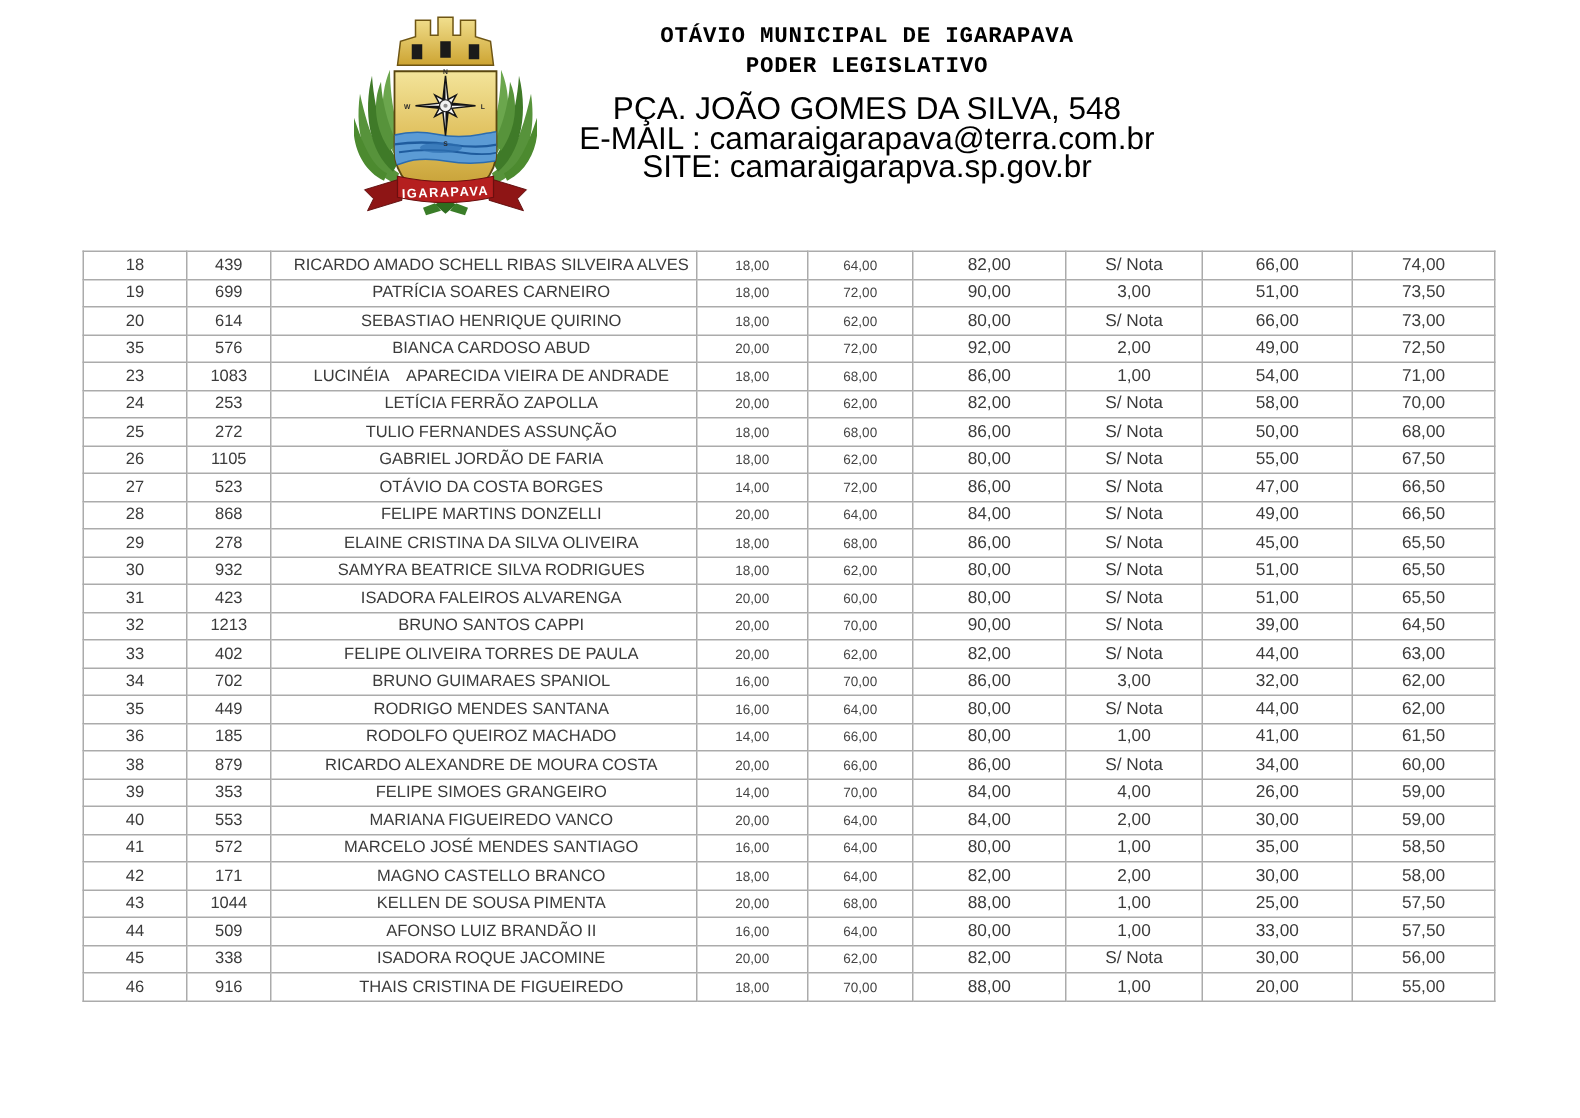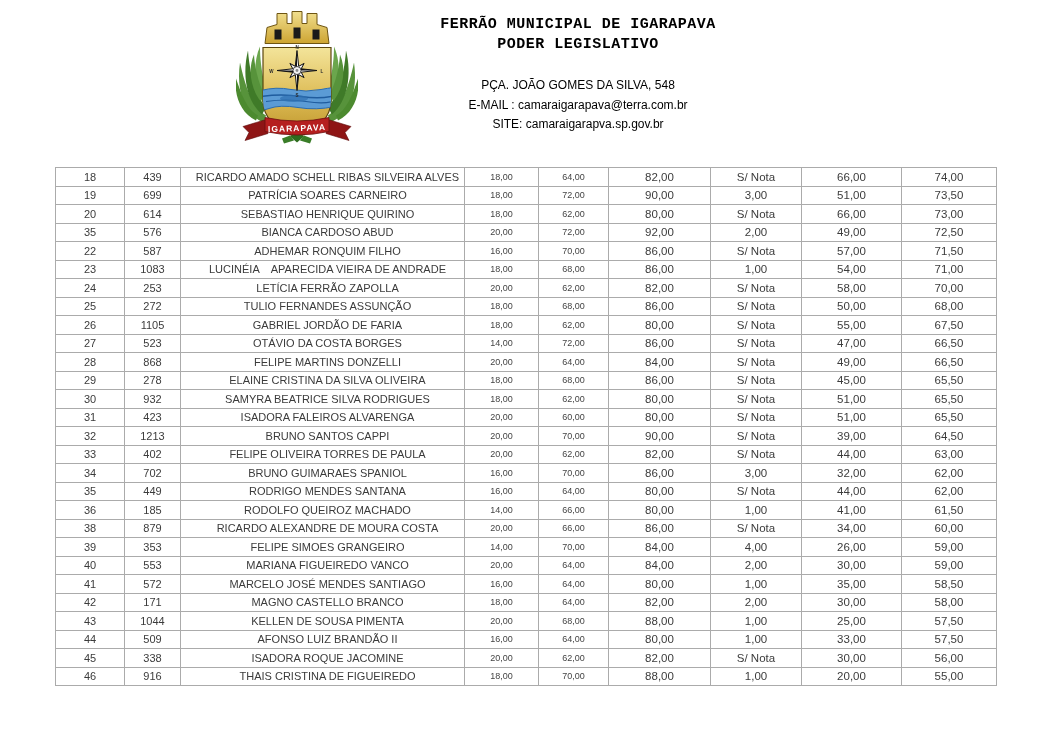--- a/index.html
+++ b/index.html
@@ -19,21 +19,21 @@
   }
   .header-text {
     position: absolute; left: 328px; top: 15px; width: 500px;
     text-align: center; color: #000;
   }
   .org-name, .org-subtitle {
     font-family: "Liberation Mono", "DejaVu Sans Mono", monospace;
     font-weight: bold; font-size: 15px; line-height: 20px;
     letter-spacing: 0.5px; white-space: pre;
   }
-  .address-block { margin-top: 21px; font-size: 12px; line-height: 19.5px; }
+  .address-block { margin-top: 8px; font-size: 21px; line-height: 19.5px; }
 
   
   .results-table {
     position: absolute; left: 55px; top: 167px;
     width: 941px;
     border-collapse: collapse; table-layout: fixed;
   }
   .results-table td {
     border: 1px solid #ababab;
     height: 18.5px; padding: 0;
@@ -133,21 +133,21 @@
       <path d="M92 117 L115 124 L109 130 L113 138 L90 131 Z" fill="#8e1515" stroke="#5c0c0c" stroke-width="0.6"></path>
       <path d="M54 134 L61 130 L68 134 L61 140 Z" fill="#2e6d1f"></path>
       <path d="M46 136 L54 133 L58 138 L48 141 Z" fill="#3a7d28"></path>
       <path d="M76 136 L68 133 L64 138 L74 141 Z" fill="#3a7d28"></path>
       <path d="M29 115 Q61 122 93 115 L93 129 Q61 136 29 129 Z" fill="#b51f1f" stroke="#6b0f0f" stroke-width="0.8"></path>
       <text x="61" y="128.5" text-anchor="middle" font-size="8.5" font-weight="bold" fill="#ffffff" letter-spacing="1" transform="rotate(-2 61 126)" font-family="Liberation Sans, sans-serif">IGARAPAVA</text>
     </g>
   </svg>
 
   <div class="header-text">
-    <div class="org-name">FERRÃO MUNICIPAL DE IGARAPAVA</div>
+    <div class="org-name">OTÁVIO MUNICIPAL DE IGARAPAVA</div>
     <div class="org-subtitle">PODER LEGISLATIVO</div>
     <div class="address-block">
       <div>PÇA. JOÃO GOMES DA SILVA, 548</div>
       <div>E-MAIL : camaraigarapava@terra.com.br</div>
       <div>SITE: camaraigarapva.sp.gov.br</div>
     </div>
   </div>
 
   <table class="results-table">
     <colgroup>
@@ -200,31 +200,20 @@
       <td class="c-id">576</td>
       <td class="c-name">BIANCA CARDOSO ABUD</td>
       <td class="c-s1">20,00</td>
       <td class="c-s2">72,00</td>
       <td class="c-s3">92,00</td>
       <td class="c-s4">2,00</td>
       <td class="c-s5">49,00</td>
       <td class="c-s6">72,50</td>
     </tr>
         <tr>
-      <td class="c-rank">22</td>
-      <td class="c-id">587</td>
-      <td class="c-name">ADHEMAR RONQUIM FILHO</td>
-      <td class="c-s1">16,00</td>
-      <td class="c-s2">70,00</td>
-      <td class="c-s3">86,00</td>
-      <td class="c-s4">S/ Nota</td>
-      <td class="c-s5">57,00</td>
-      <td class="c-s6">71,50</td>
-    </tr>
-        <tr>
       <td class="c-rank">23</td>
       <td class="c-id">1083</td>
       <td class="c-name">LUCINÉIA    APARECIDA VIEIRA DE ANDRADE</td>
       <td class="c-s1">18,00</td>
       <td class="c-s2">68,00</td>
       <td class="c-s3">86,00</td>
       <td class="c-s4">1,00</td>
       <td class="c-s5">54,00</td>
       <td class="c-s6">71,00</td>
     </tr>

